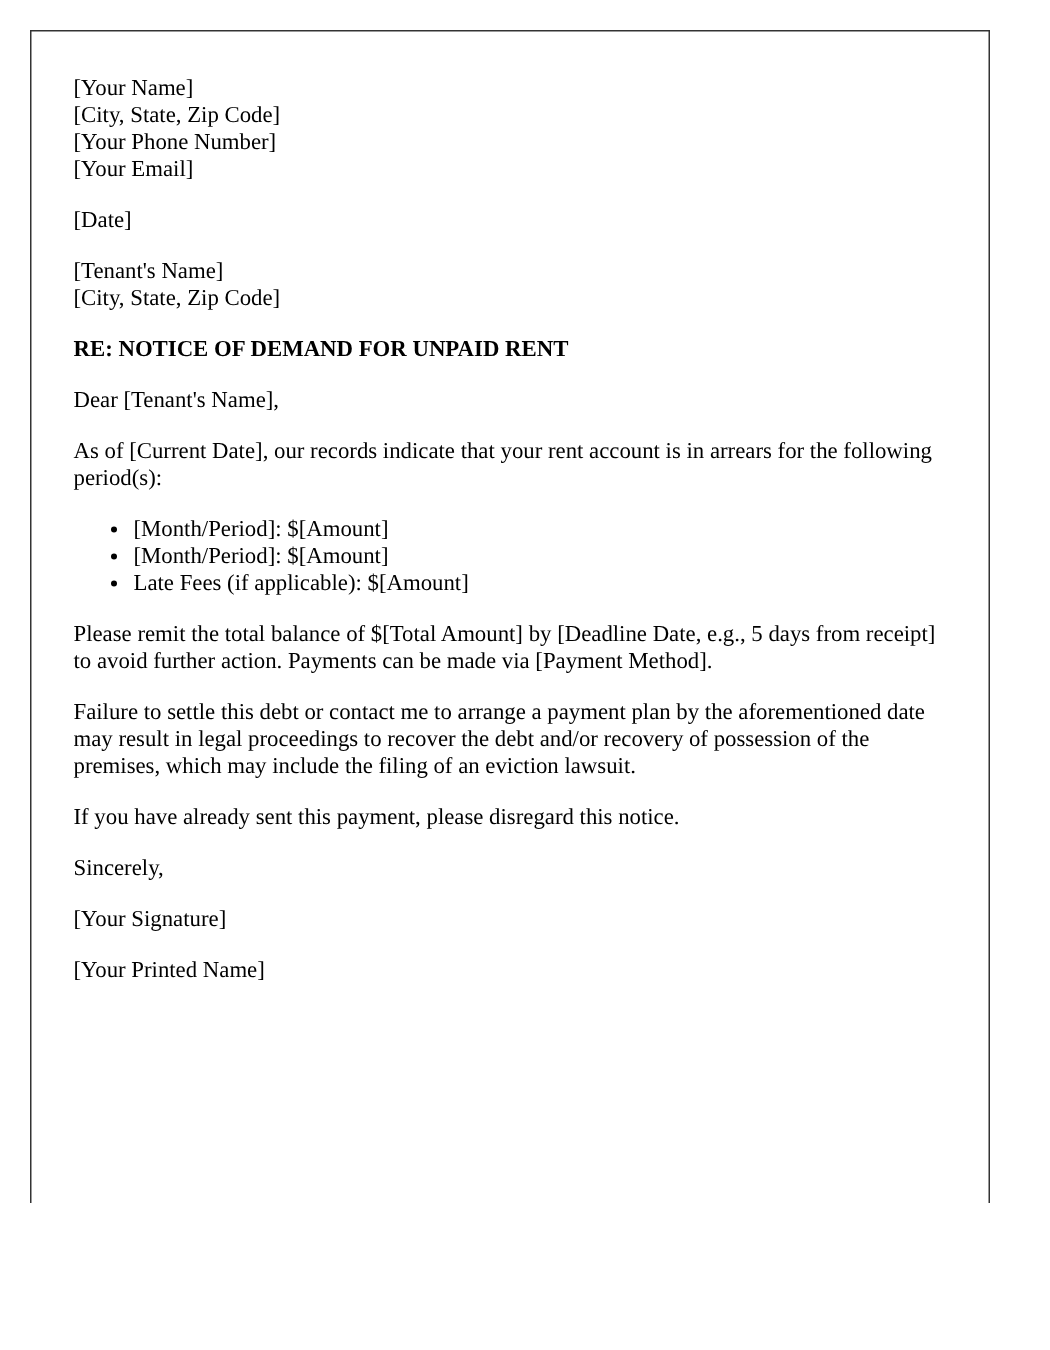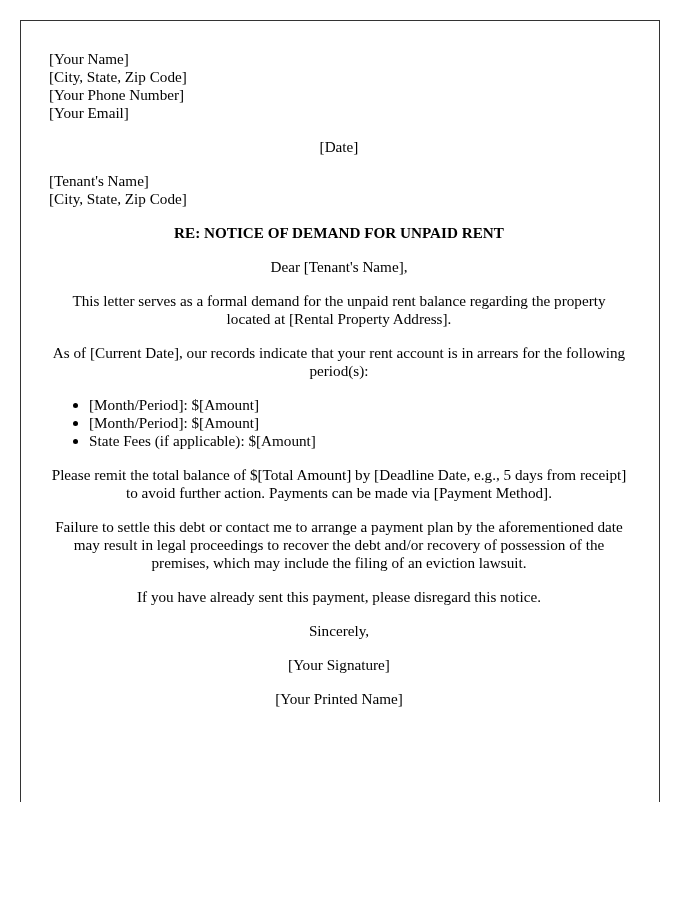--- a/index.html
+++ b/index.html
@@ -36,21 +36,20 @@
     }
     .block {
       margin: 0 0 16px 0;
     }
     .line {
       display: block;
       white-space: nowrap;
     }
     p {
       margin: 0 0 16px 0;
-      text-align: center;
     }
     .subject, .total {
       font-weight: bold;
       margin: 0 0 16px 0;
     }
     ul {
       margin: 0 0 16px 0;
       padding-left: 40px;
     }
     ul li {
@@ -75,28 +74,27 @@
 
     <div class="block">
       <span class="line">[Tenant's Name]</span>
       <span class="line">[City, State, Zip Code]</span>
     </div>
 
     <p class="subject">RE: NOTICE OF DEMAND FOR UNPAID RENT</p>
 
     <p>Dear [Tenant's Name],</p>
 
-    <p>This letter serves as a formal demand for the unpaid rent balance regarding the property located at [Rental Property Address].</p>
 
     <p>As of [Current Date], our records indicate that your rent account is in arrears for the following period(s):</p>
 
     <ul>
       <li>[Month/Period]: $[Amount]</li>
       <li>[Month/Period]: $[Amount]</li>
-      <li>State Fees (if applicable): $[Amount]</li>
+      <li>Late Fees (if applicable): $[Amount]</li>
     </ul>
 
 
     <p>Please remit the total balance of $[Total Amount] by [Deadline Date, e.g., 5 days from receipt] to avoid further action. Payments can be made via [Payment Method].</p>
 
     <p>Failure to settle this debt or contact me to arrange a payment plan by the aforementioned date may result in legal proceedings to recover the debt and/or recovery of possession of the premises, which may include the filing of an eviction lawsuit.</p>
 
     <p>If you have already sent this payment, please disregard this notice.</p>
 
     <p>Sincerely,</p>

